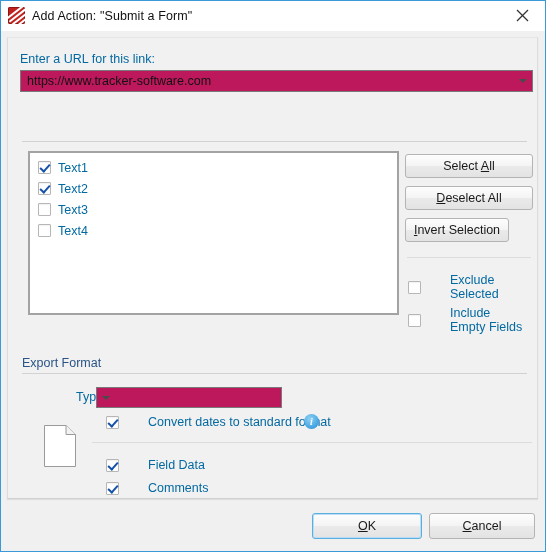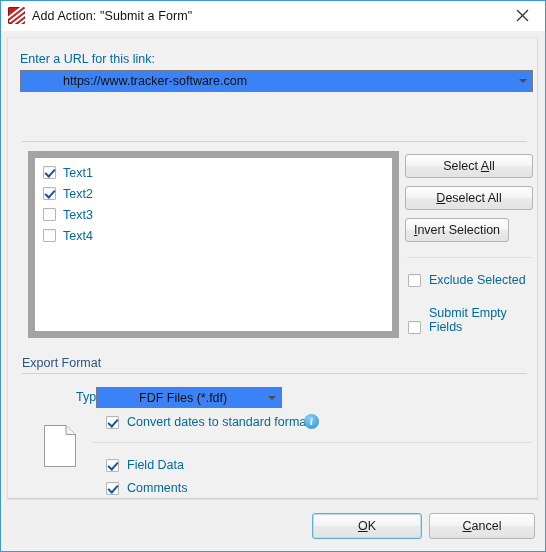--- a/index.html
+++ b/index.html
@@ -113,25 +113,24 @@
     position: absolute;
     height: 1px;
     background: #d2d2d2;
   }
 
   
   .url-label { position: absolute; left: 12px; top: 14px; }
   .combo {
     position: absolute;
     box-sizing: border-box;
-    background: #3b82f6;
+    background: #be185d;
     border: 1px solid #7a7a7a;
     display: flex;
     align-items: center;
-    padding-left: 36px;
   }
   .combo-text {
     flex: 1 1 auto;
     padding-left: 6px;
     font-size: 12.5px;
     color: #111111;
     white-space: nowrap;
     overflow: hidden;
   }
   .combo-arrow {
@@ -148,24 +147,24 @@
     border-right: 4px solid transparent;
     border-top: 4px solid #4a4a4a;
   }
   #url-combo { left: 12px; top: 32px; width: 513px; height: 22px; }
   #type-combo { left: 88px; top: 349px; width: 186px; height: 21px; }
 
   
   .listbox {
     position: absolute;
     left: 20px; top: 113px;
-    width: 371px; height: 187px;
+    width: 371px; height: 164px;
     box-sizing: border-box;
     background: #ffffff;
-    border: 7px solid #a3a3a3;
+    border: 2px solid #a3a3a3;
     padding: 4px 0 0 0;
     overflow: hidden;
   }
   .list-item {
     height: 21px;
     display: flex;
     align-items: center;
     padding-left: 8px;
   }
   .list-item .lbl { margin-left: 7px; font-size: 12.5px; }
@@ -187,21 +186,22 @@
     left: 3px; top: 0px;
     width: 4px; height: 8px;
     border: solid #1551a8;
     border-width: 0 2px 2px 0;
     transform: rotate(42deg);
   }
 
   .cb-row {
     position: absolute;
     display: flex;
-    align-items: flex-end;
+    align-items: center;
+    gap: 21px;
   }
   .cb-row .lbl { margin-left: 8px; line-height: 14px; white-space: normal; }
 
   
   .btn {
     position: absolute;
     box-sizing: border-box;
     background: linear-gradient(to bottom, #fdfdfd 0%, #f4f4f4 48%, #eaeaea 52%, #e3e3e3 100%);
     border: 1px solid #b4b4b4;
     border-radius: 3px;
@@ -334,29 +334,28 @@
       </div>
 
       <div class="side-divider"></div>
 
       <div class="cb-row" id="cb-exclude">
         <span class="cb"></span>
         <span class="lbl">Exclude Selected</span>
       </div>
       <div class="cb-row" id="cb-empty">
         <span class="cb"></span>
-        <span class="lbl">Submit Empty Fields</span>
+        <span class="lbl">Include Empty Fields</span>
       </div>
 
       <div style="position:absolute; left:14px; top:318px;" class="group-title">Export Format</div>
       <div class="group-line" style="left:14px; top:335px; width:505px;"></div>
 
       <div class="lbl type-label">Type:</div>
       <div class="combo" id="type-combo">
-        <div class="combo-text">FDF Files (*.fdf)</div>
         <div class="combo-arrow">
             <span class="tri-down"></span>
           </div>
       </div>
 
       <div class="cb-row" id="cb-convert">
         <span class="cb checked"></span>
         <span class="lbl">Convert dates to standard format</span>
       </div>
       <div class="info-icon">i</div>

